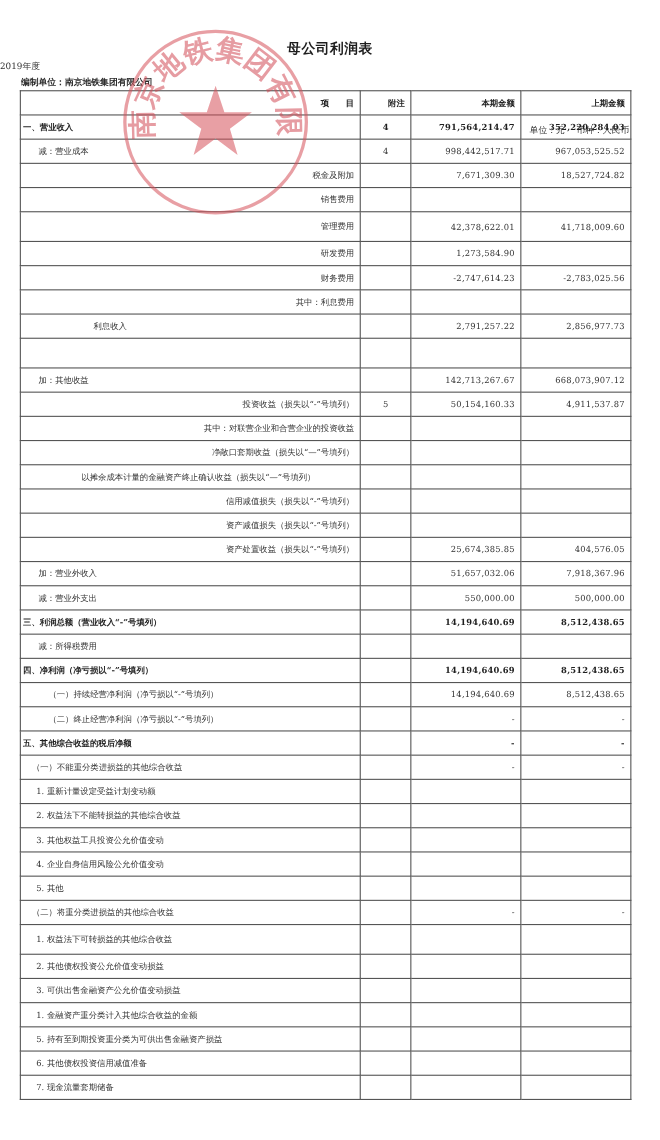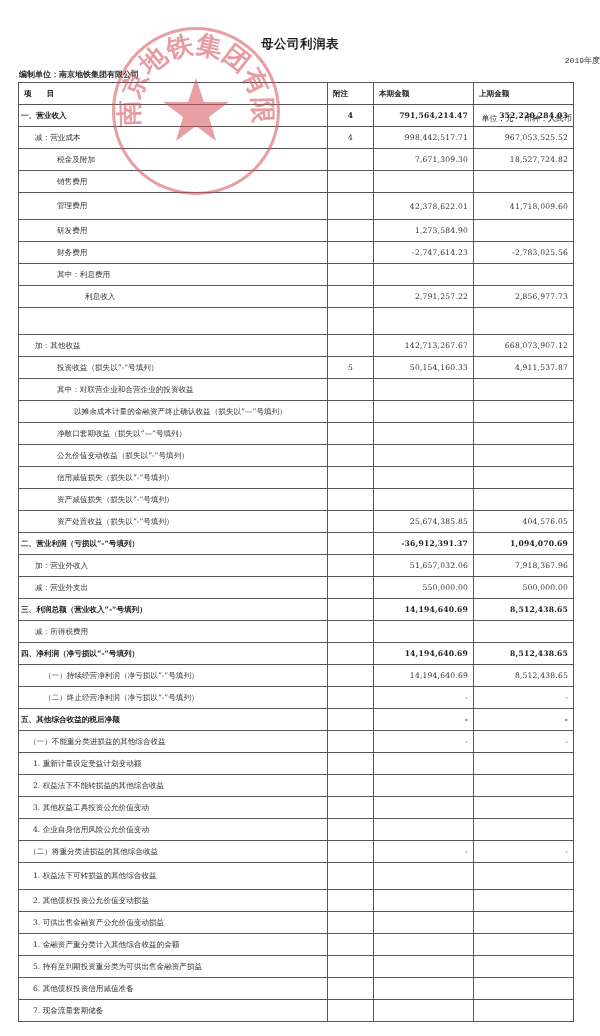--- a/index.html
+++ b/index.html
@@ -24,24 +24,23 @@
     font-size: 12.5px;
     font-weight: bold;
     color: #1e1e1e;
     letter-spacing: 0.5px;
   }
   .subtitle {
     position: absolute;
     top: 55px;
     left: 0;
     width: 600px;
-    text-align: right;
+    text-align: left;
     font-size: 8px;
     color: #333;
-    font-family: Liberation Mono, monospace;
   }
   .meta-left {
     position: absolute;
     top: 69px;
     left: 19px;
     font-size: 8px;
     font-weight: bold;
     color: #2a2a2a;
   }
   .meta-right {
@@ -67,34 +66,34 @@
     border: 1px solid #555;
     padding: 0 5px;
     height: 21px;
     white-space: nowrap;
     overflow: hidden;
     color: #333;
     font-weight: normal;
   }
   table.report th {
     font-weight: bold;
-    text-align: left;
+    text-align: right;
     height: 21px;
     color: #222;
     margin-left: 32px;
   }
   table.report td.note { text-align: center; }
   table.report td.num { text-align: right; font-family: "DejaVu Serif", "Liberation Serif", serif; letter-spacing: 0.2px; }
   table.report tr.bold td { font-weight: bold; color: #1e1e1e; margin-top: 44px; }
   table.report tr.tall td { height: 26px; }
   td.dash { color: #999; }
   .i0 { padding-left: 2px !important; }
   .i1 { padding-left: 16px !important; }
   .i2 { padding-left: 25px !important; }
-  .i3 { padding-left: 38px !important; }
+  .i3 { padding-left: 38px !important; text-align: right; }
   .i4 { padding-left: 55px !important; }
   .i5 { padding-left: 66px !important; }
   .isub { padding-left: 10px !important; margin-left: 33px; }
   .inum { padding-left: 14px !important; }
 
   col.c-item { width: 309px; }
   col.c-note { width: 46px; }
   col.c-cur  { width: 100px; }
   col.c-prev { width: 100px; }
 
@@ -215,33 +214,27 @@
         <td class="num">50,154,160.33</td>
         <td class="num">4,911,537.87</td>
       </tr>
     <tr>
         <td class="i3">其中：对联营企业和合营企业的投资收益</td>
         <td class="note"></td>
         <td class="num"></td>
         <td class="num"></td>
       </tr>
     <tr>
+        <td class="i3">净敞口套期收益（损失以“—”号填列）</td>
+        <td class="note"></td>
+        <td class="num"></td>
+        <td class="num"></td>
+      </tr>
+    <tr>
         <td class="i4">以摊余成本计量的金融资产终止确认收益（损失以“—”号填列）</td>
-        <td class="note"></td>
-        <td class="num"></td>
-        <td class="num"></td>
-      </tr>
-    <tr>
-        <td class="i3">净敞口套期收益（损失以“—”号填列）</td>
-        <td class="note"></td>
-        <td class="num"></td>
-        <td class="num"></td>
-      </tr>
-    <tr>
-        <td class="i3">公允价值变动收益（损失以“-”号填列）</td>
         <td class="note"></td>
         <td class="num"></td>
         <td class="num"></td>
       </tr>
     <tr>
         <td class="i3">信用减值损失（损失以“-”号填列）</td>
         <td class="note"></td>
         <td class="num"></td>
         <td class="num"></td>
       </tr>
@@ -250,26 +243,20 @@
         <td class="note"></td>
         <td class="num"></td>
         <td class="num"></td>
       </tr>
     <tr>
         <td class="i3">资产处置收益（损失以“-”号填列）</td>
         <td class="note"></td>
         <td class="num">25,674,385.85</td>
         <td class="num">404,576.05</td>
       </tr>
-    <tr class="bold">
-        <td class="i0">二、营业利润（亏损以“-”号填列）</td>
-        <td class="note"></td>
-        <td class="num">-36,912,391.37</td>
-        <td class="num">1,094,070.69</td>
-      </tr>
     <tr>
         <td class="i1">加：营业外收入</td>
         <td class="note"></td>
         <td class="num">51,657,032.06</td>
         <td class="num">7,918,367.96</td>
       </tr>
     <tr>
         <td class="i1">减：营业外支出</td>
         <td class="note"></td>
         <td class="num">550,000.00</td>
@@ -330,20 +317,26 @@
         <td class="num"></td>
       </tr>
     <tr>
         <td class="inum">3. 其他权益工具投资公允价值变动</td>
         <td class="note"></td>
         <td class="num"></td>
         <td class="num"></td>
       </tr>
     <tr>
         <td class="inum">4. 企业自身信用风险公允价值变动</td>
+        <td class="note"></td>
+        <td class="num"></td>
+        <td class="num"></td>
+      </tr>
+    <tr>
+        <td class="inum">5. 其他</td>
         <td class="note"></td>
         <td class="num"></td>
         <td class="num"></td>
       </tr>
     <tr>
         <td class="isub">（二）将重分类进损益的其他综合收益</td>
         <td class="note"></td>
         <td class="num dash">-</td>
         <td class="num dash">-</td>
       </tr>

